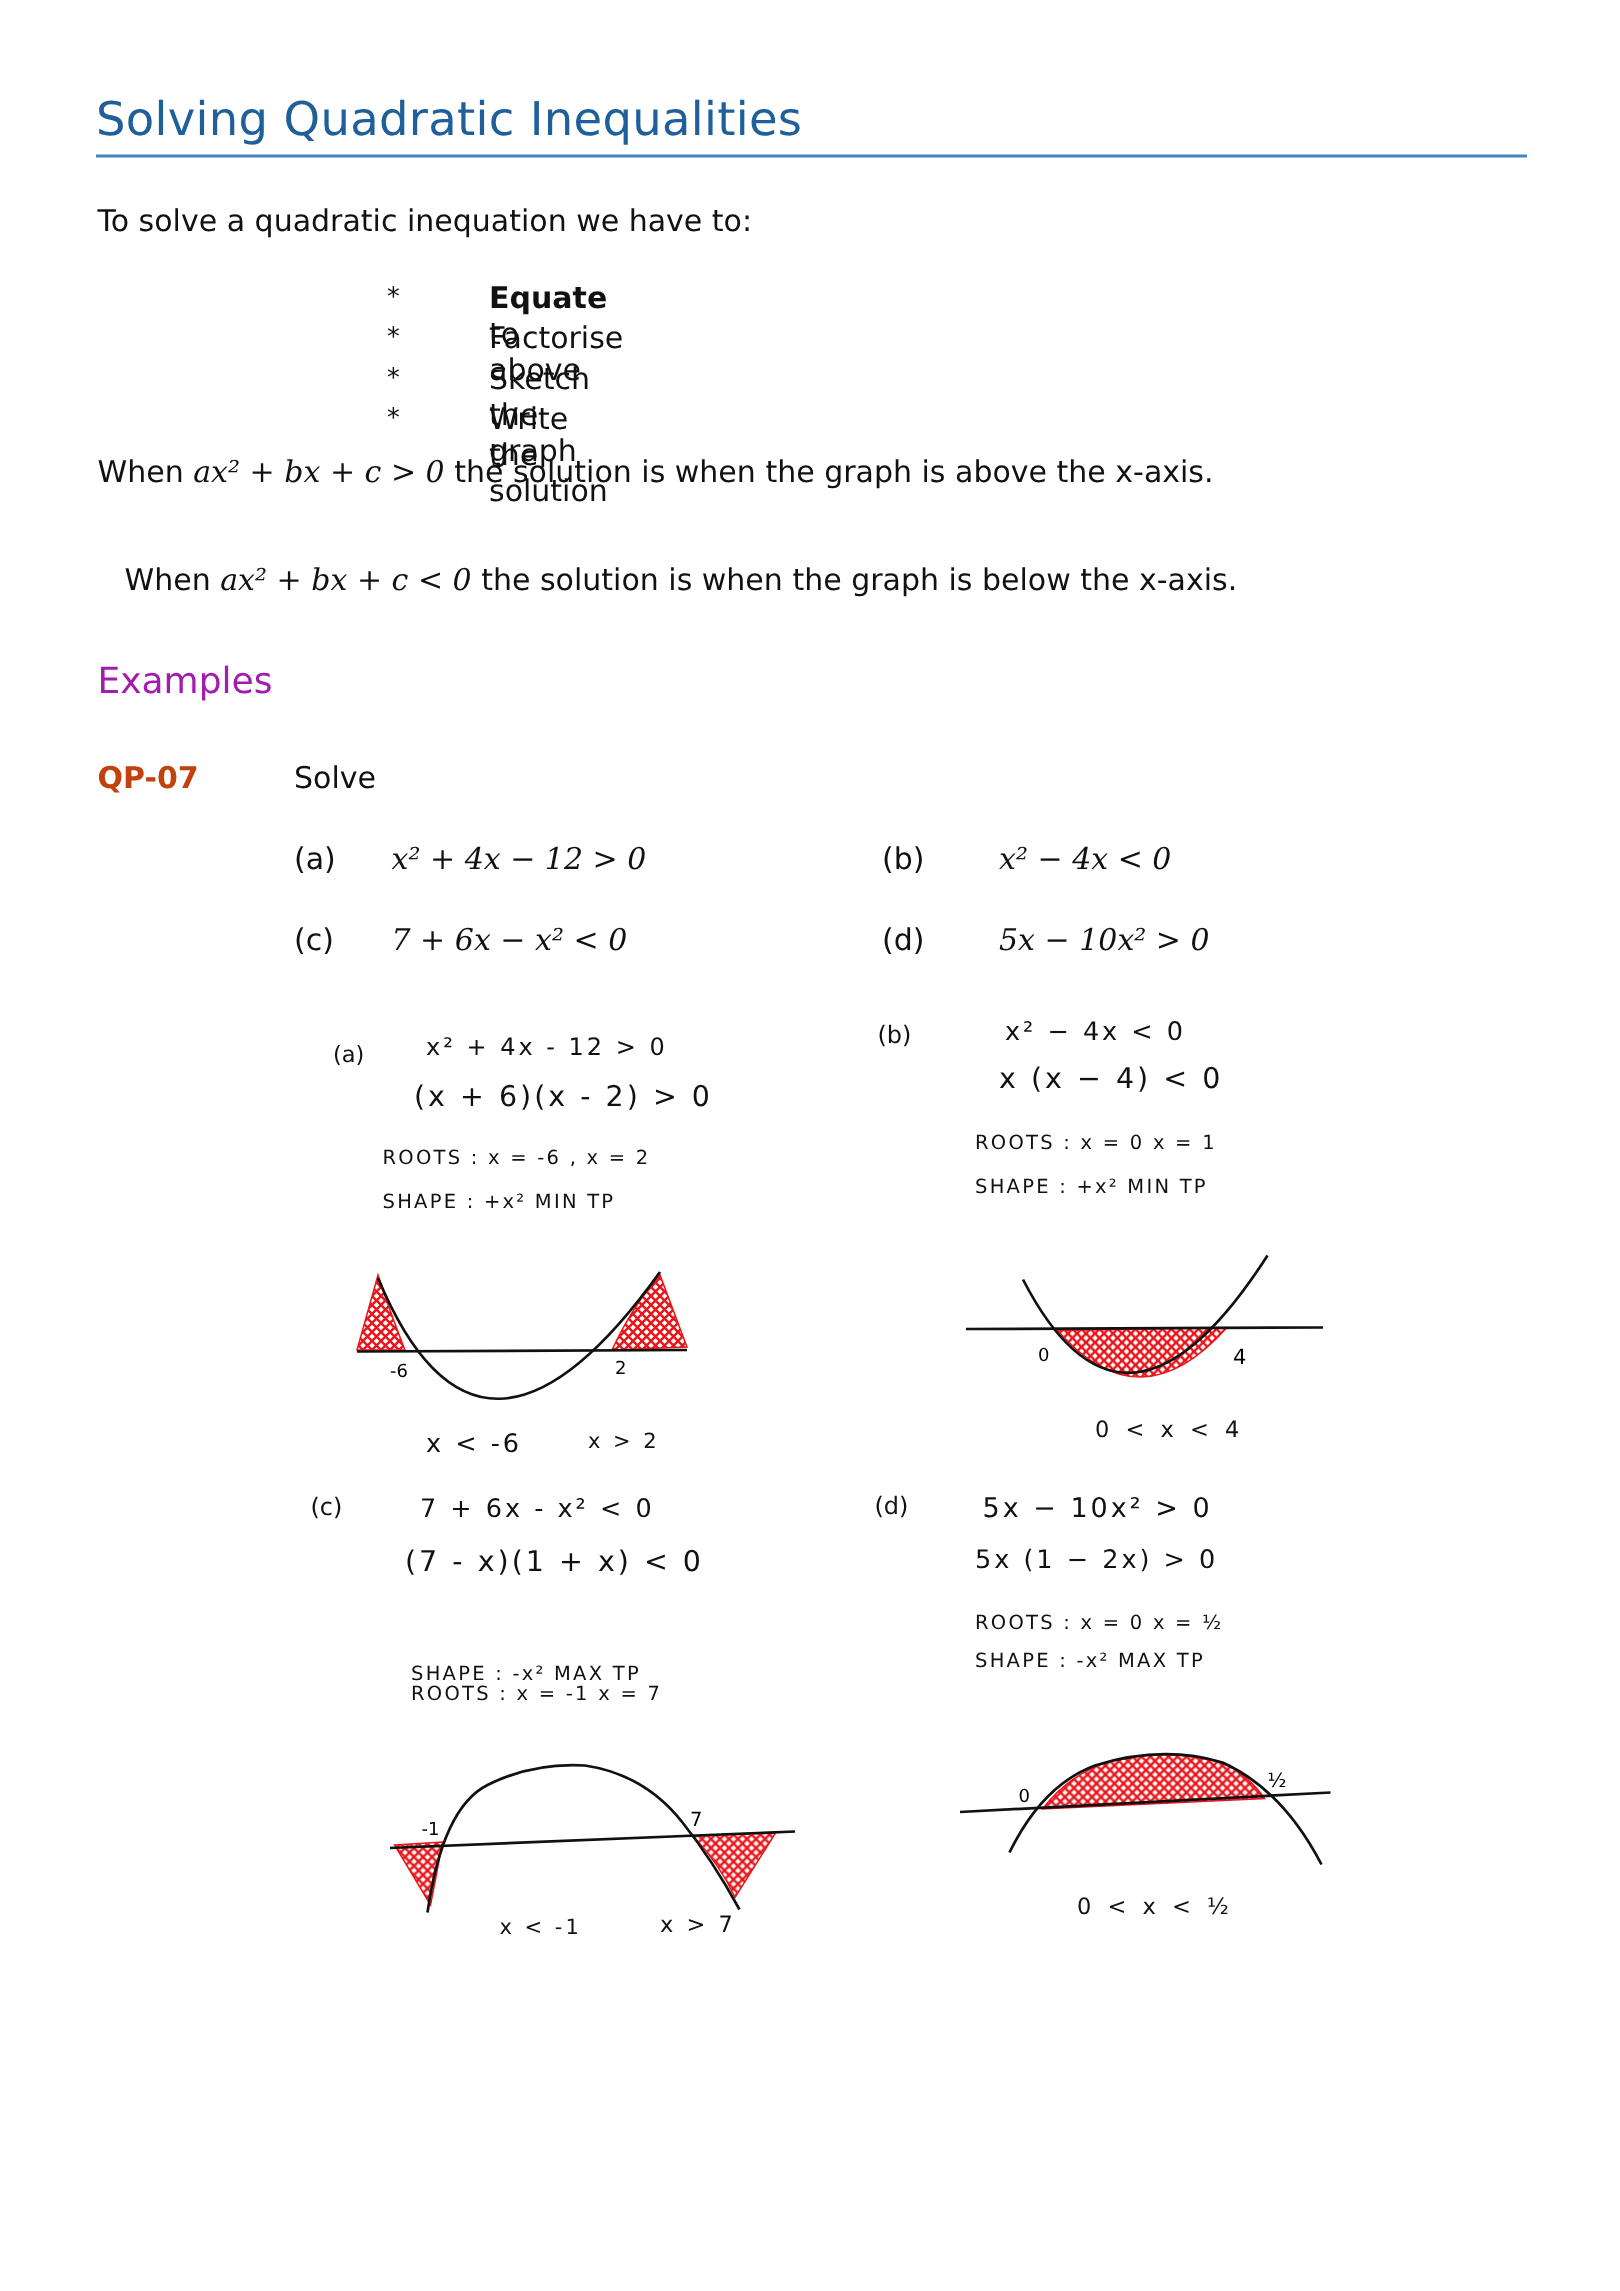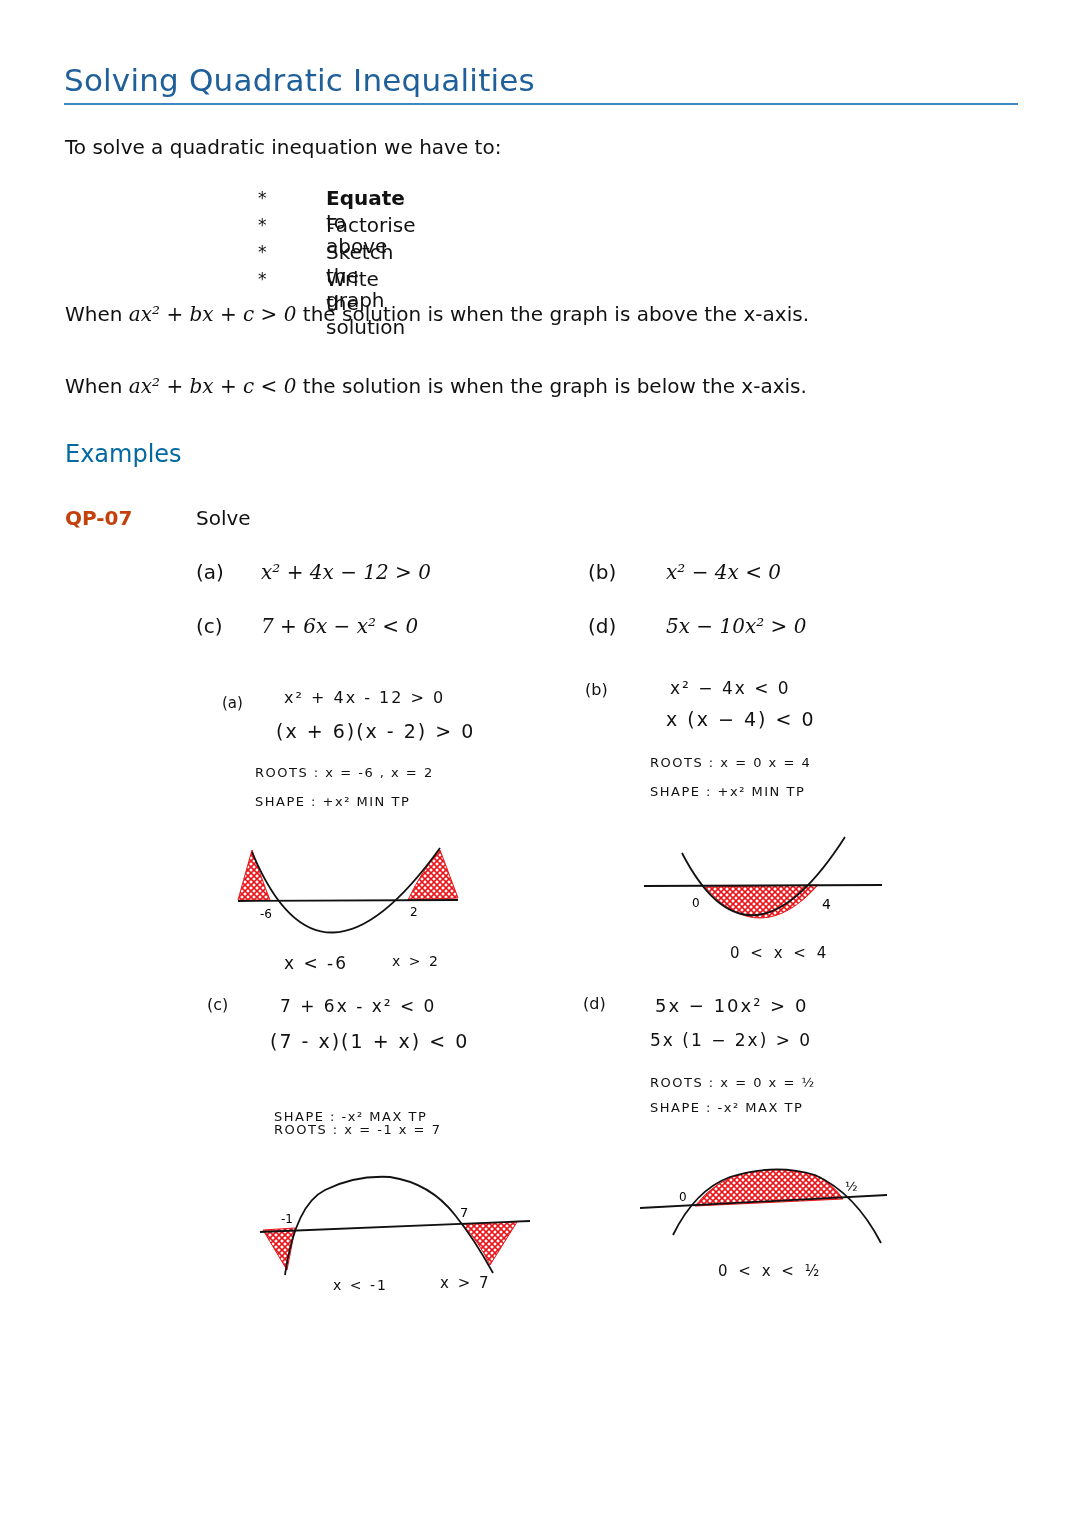--- a/index.html
+++ b/index.html
@@ -4,21 +4,21 @@
 <style>
   html, body { margin:0; padding:0; background:#ffffff; }
   body { width:1080px; height:1527px; position:relative; overflow:hidden;
          font-family:"DejaVu Sans", sans-serif; color:#111; }
   .abs { position:absolute; }
   .title { left:64px; top:62px; font-size:31px; color:#1f5f9a; letter-spacing:0.2px; }
   .title-rule { left:64px; top:103px; width:954px; height:2px; background:#3f86c2; }
   .body-text { font-size:20px; color:#111; }
   .bullet-star { font-size:17px; }
   .math { font-family:"DejaVu Serif", serif; font-style:italic; }
-  .section { font-size:24px; color:#0369a1; }
+  .section { font-size:24px; color:#a21caf; }
   .qp { font-size:20px; color:#c2410c; font-weight:bold; }
   .hand { font-family:"DejaVu Sans", sans-serif; color:#111; }
   .hand-lg { font-size:19px; letter-spacing:2px; }
   .hand-sm { font-size:13px; letter-spacing:1.5px; }
   svg text { font-family:"DejaVu Sans", sans-serif; }
 </style>
 </head>
 <body>
 
 <div class="abs title">Solving Quadratic Inequalities</div>
@@ -43,21 +43,21 @@
     <span class="abs bullet-star" style="left:0; top:2px;">*</span>
     <span class="abs body-text" style="left:68px; top:0;">Write the solution</span>
   </div>
 </div>
 
 <div class="abs body-text" style="left:65px; top:302px; white-space:nowrap;">
   <span>When</span>
   <span class="math">ax² + bx + c &gt; 0</span>
   <span>the solution is when the graph is above the x-axis.</span>
 </div>
-<div class="abs body-text" style="left:65px; top:374px; white-space:nowrap;">
+<div class="abs body-text" style="left:83px; top:374px; white-space:nowrap;">
   <span>When</span>
   <span class="math">ax² + bx + c &lt; 0</span>
   <span>the solution is when the graph is below the x-axis.</span>
 </div>
 
 <div class="abs section" style="left:65px; top:440px;">Examples</div>
 <div class="abs qp" style="left:65px; top:506px;">QP-07</div>
 <div class="abs body-text" style="left:196px; top:506px;">Solve</div>
 
 <div class="abs body-text" style="left:196px; top:560px;">(a)</div>
@@ -87,21 +87,21 @@
   <path d="M22,12 Q90,175 210,8" fill="none" stroke="#111" stroke-width="1.8"></path>
   <text x="30" y="78" font-size="12">-6</text>
   <text x="180" y="76" font-size="12">2</text>
 </svg>
 <div class="abs hand" style="left:284px; top:953px; font-size:17px; letter-spacing:2px;">x &lt; -6</div>
 <div class="abs hand" style="left:392px; top:953px; font-size:14px; letter-spacing:2px;">x &gt; 2</div>
 
 <div class="abs hand" style="left:585px; top:680px; font-size:16px;">(b)</div>
 <div class="abs hand hand-lg" style="left:670px; top:678px; font-size:17px;">x² − 4x &lt; 0</div>
 <div class="abs hand hand-lg" style="left:666px; top:708px;">x (x − 4) &lt; 0</div>
-<div class="abs hand hand-sm" style="left:650px; top:755px;">ROOTS :   x = 0    x = 4</div>
+<div class="abs hand hand-sm" style="left:650px; top:755px;">ROOTS :   x = 0    x = 1</div>
 <div class="abs hand hand-sm" style="left:650px; top:784px;">SHAPE :   +x²   MIN TP</div>
 
 <svg class="abs" style="left:640px; top:835px;" width="250" height="90">
   <path d="M65,52 Q120,115 178,50 Z" fill="url(#hatch)" stroke="#e8161b" stroke-width="1"></path>
   <line x1="4" y1="51" x2="242" y2="50" stroke="#111" stroke-width="1.8"></line>
   <path d="M42,18 Q110,150 205,2" fill="none" stroke="#111" stroke-width="1.8"></path>
   <text x="52" y="72" font-size="12">0</text>
   <text x="182" y="74" font-size="14">4</text>
 </svg>
 <div class="abs hand" style="left:730px; top:944px; font-size:15px; letter-spacing:3px;">0 &lt; x &lt; 4</div>

